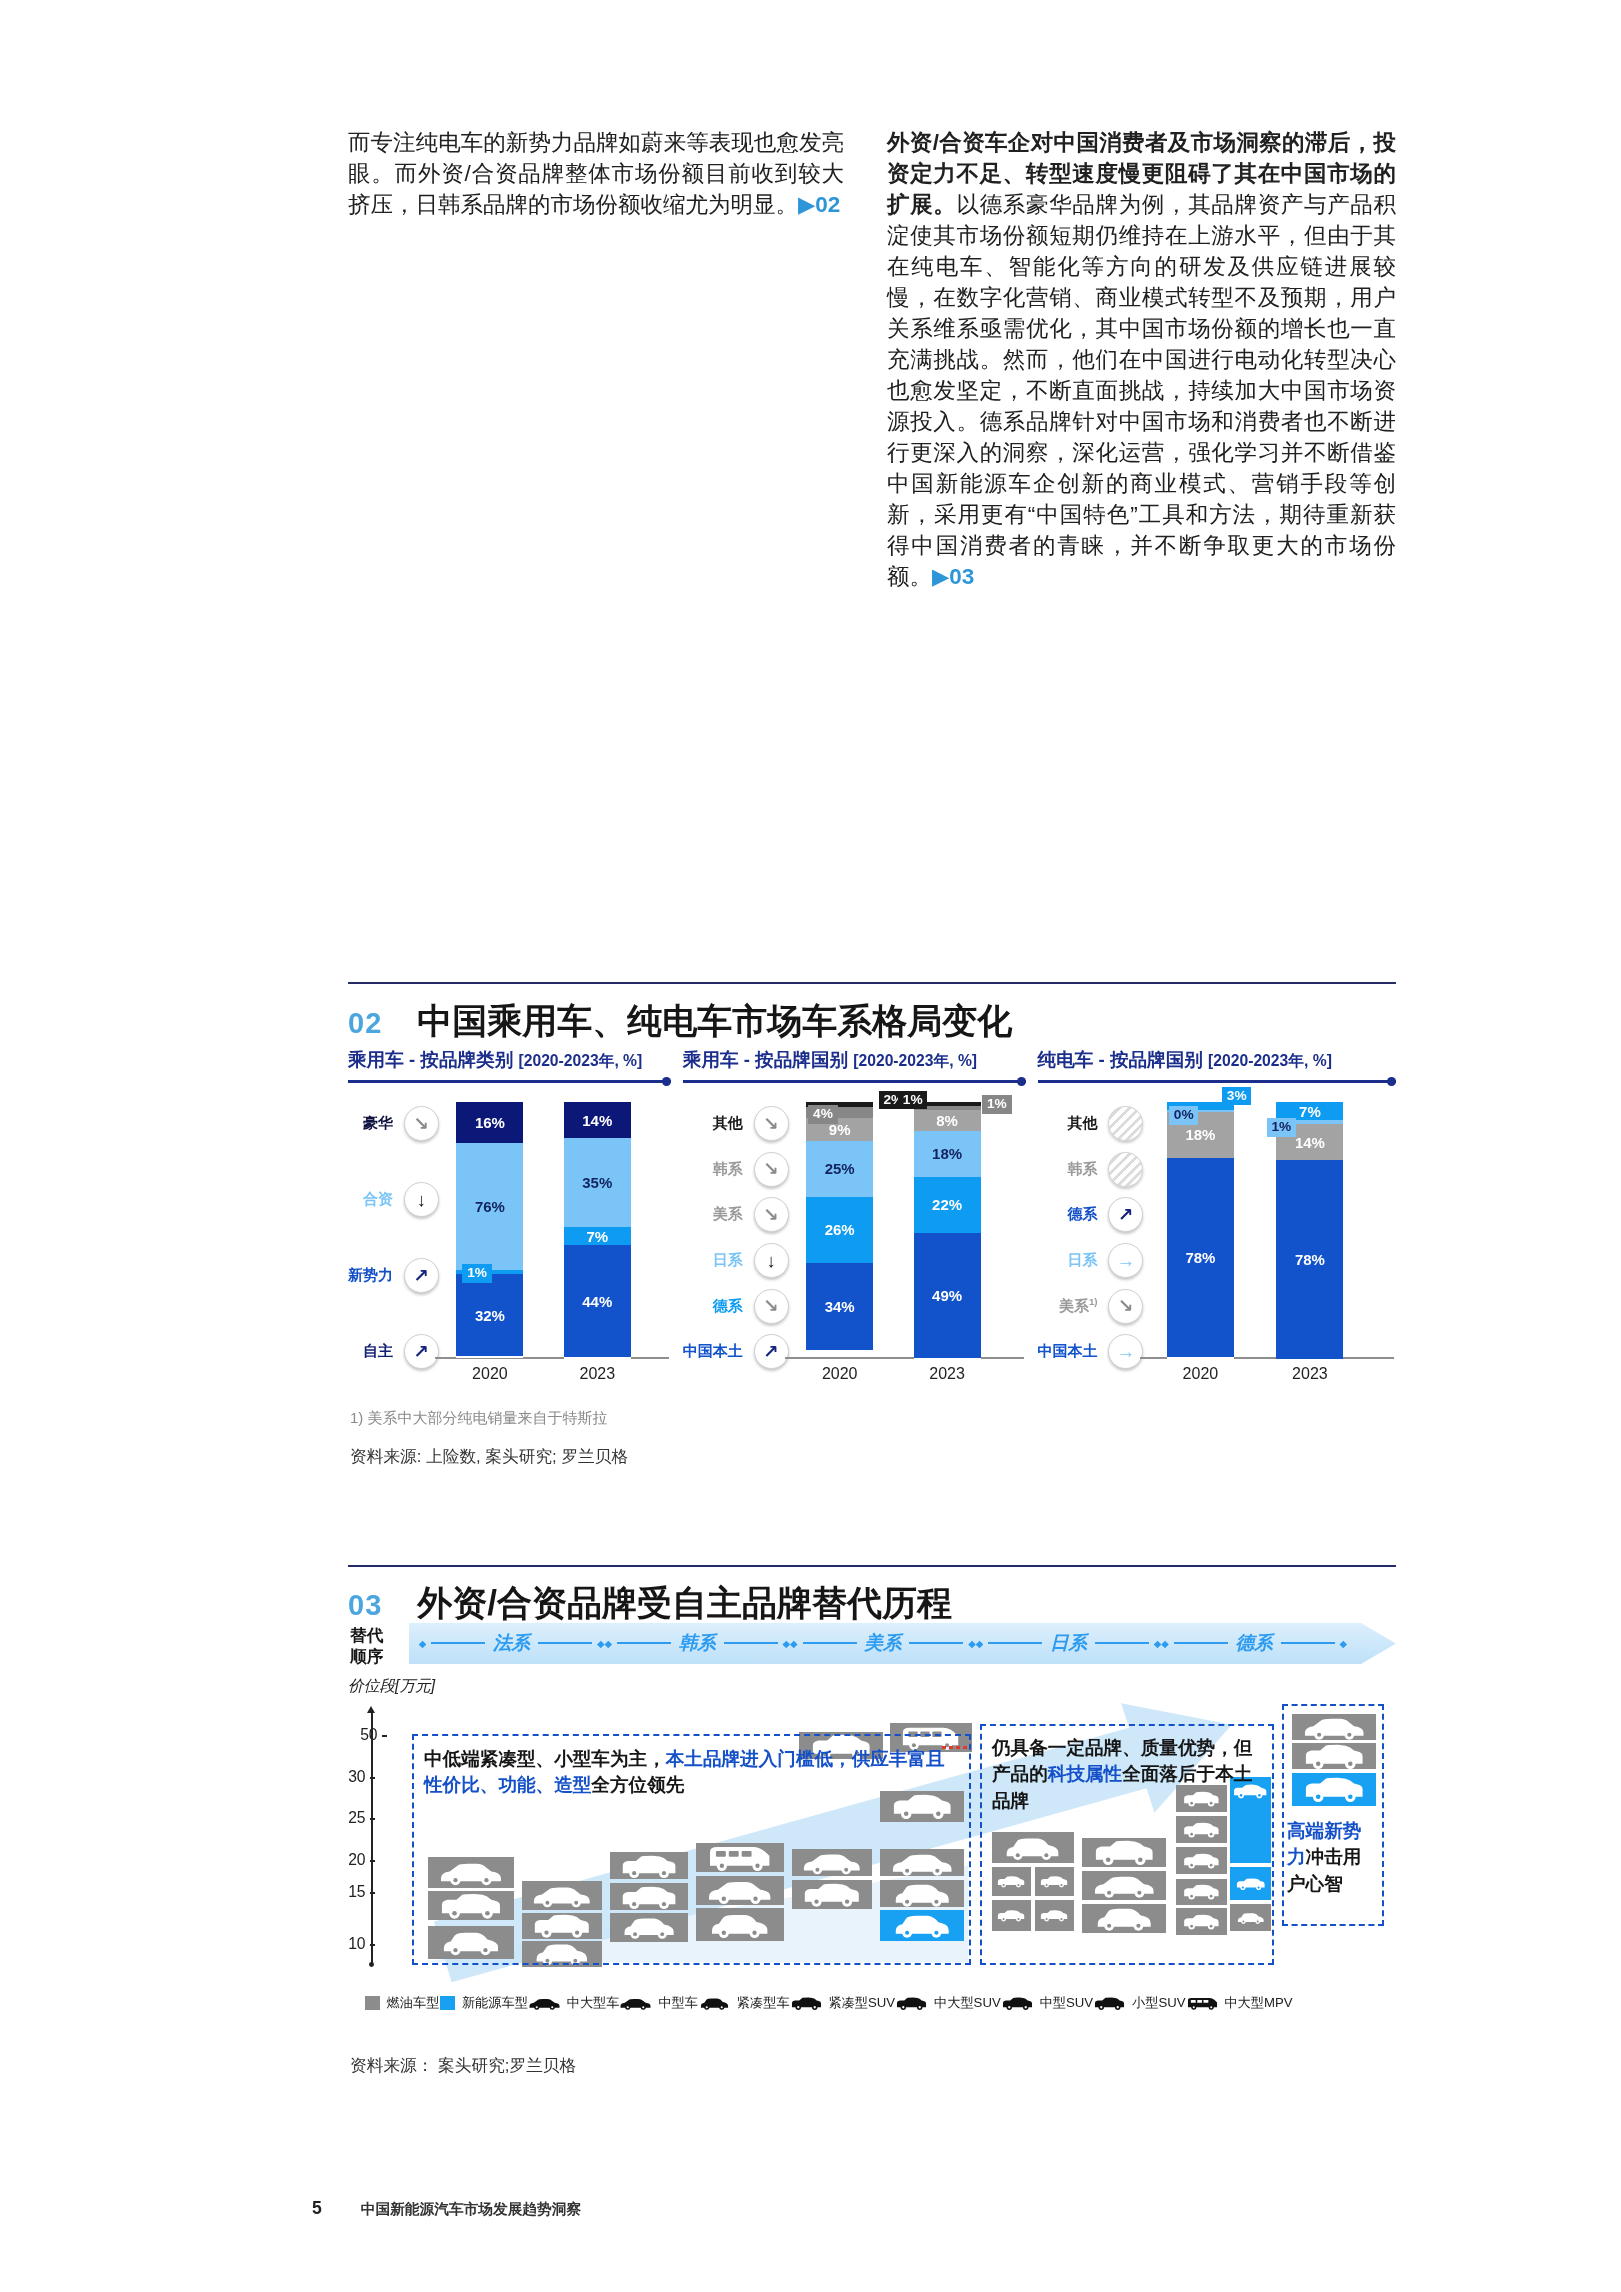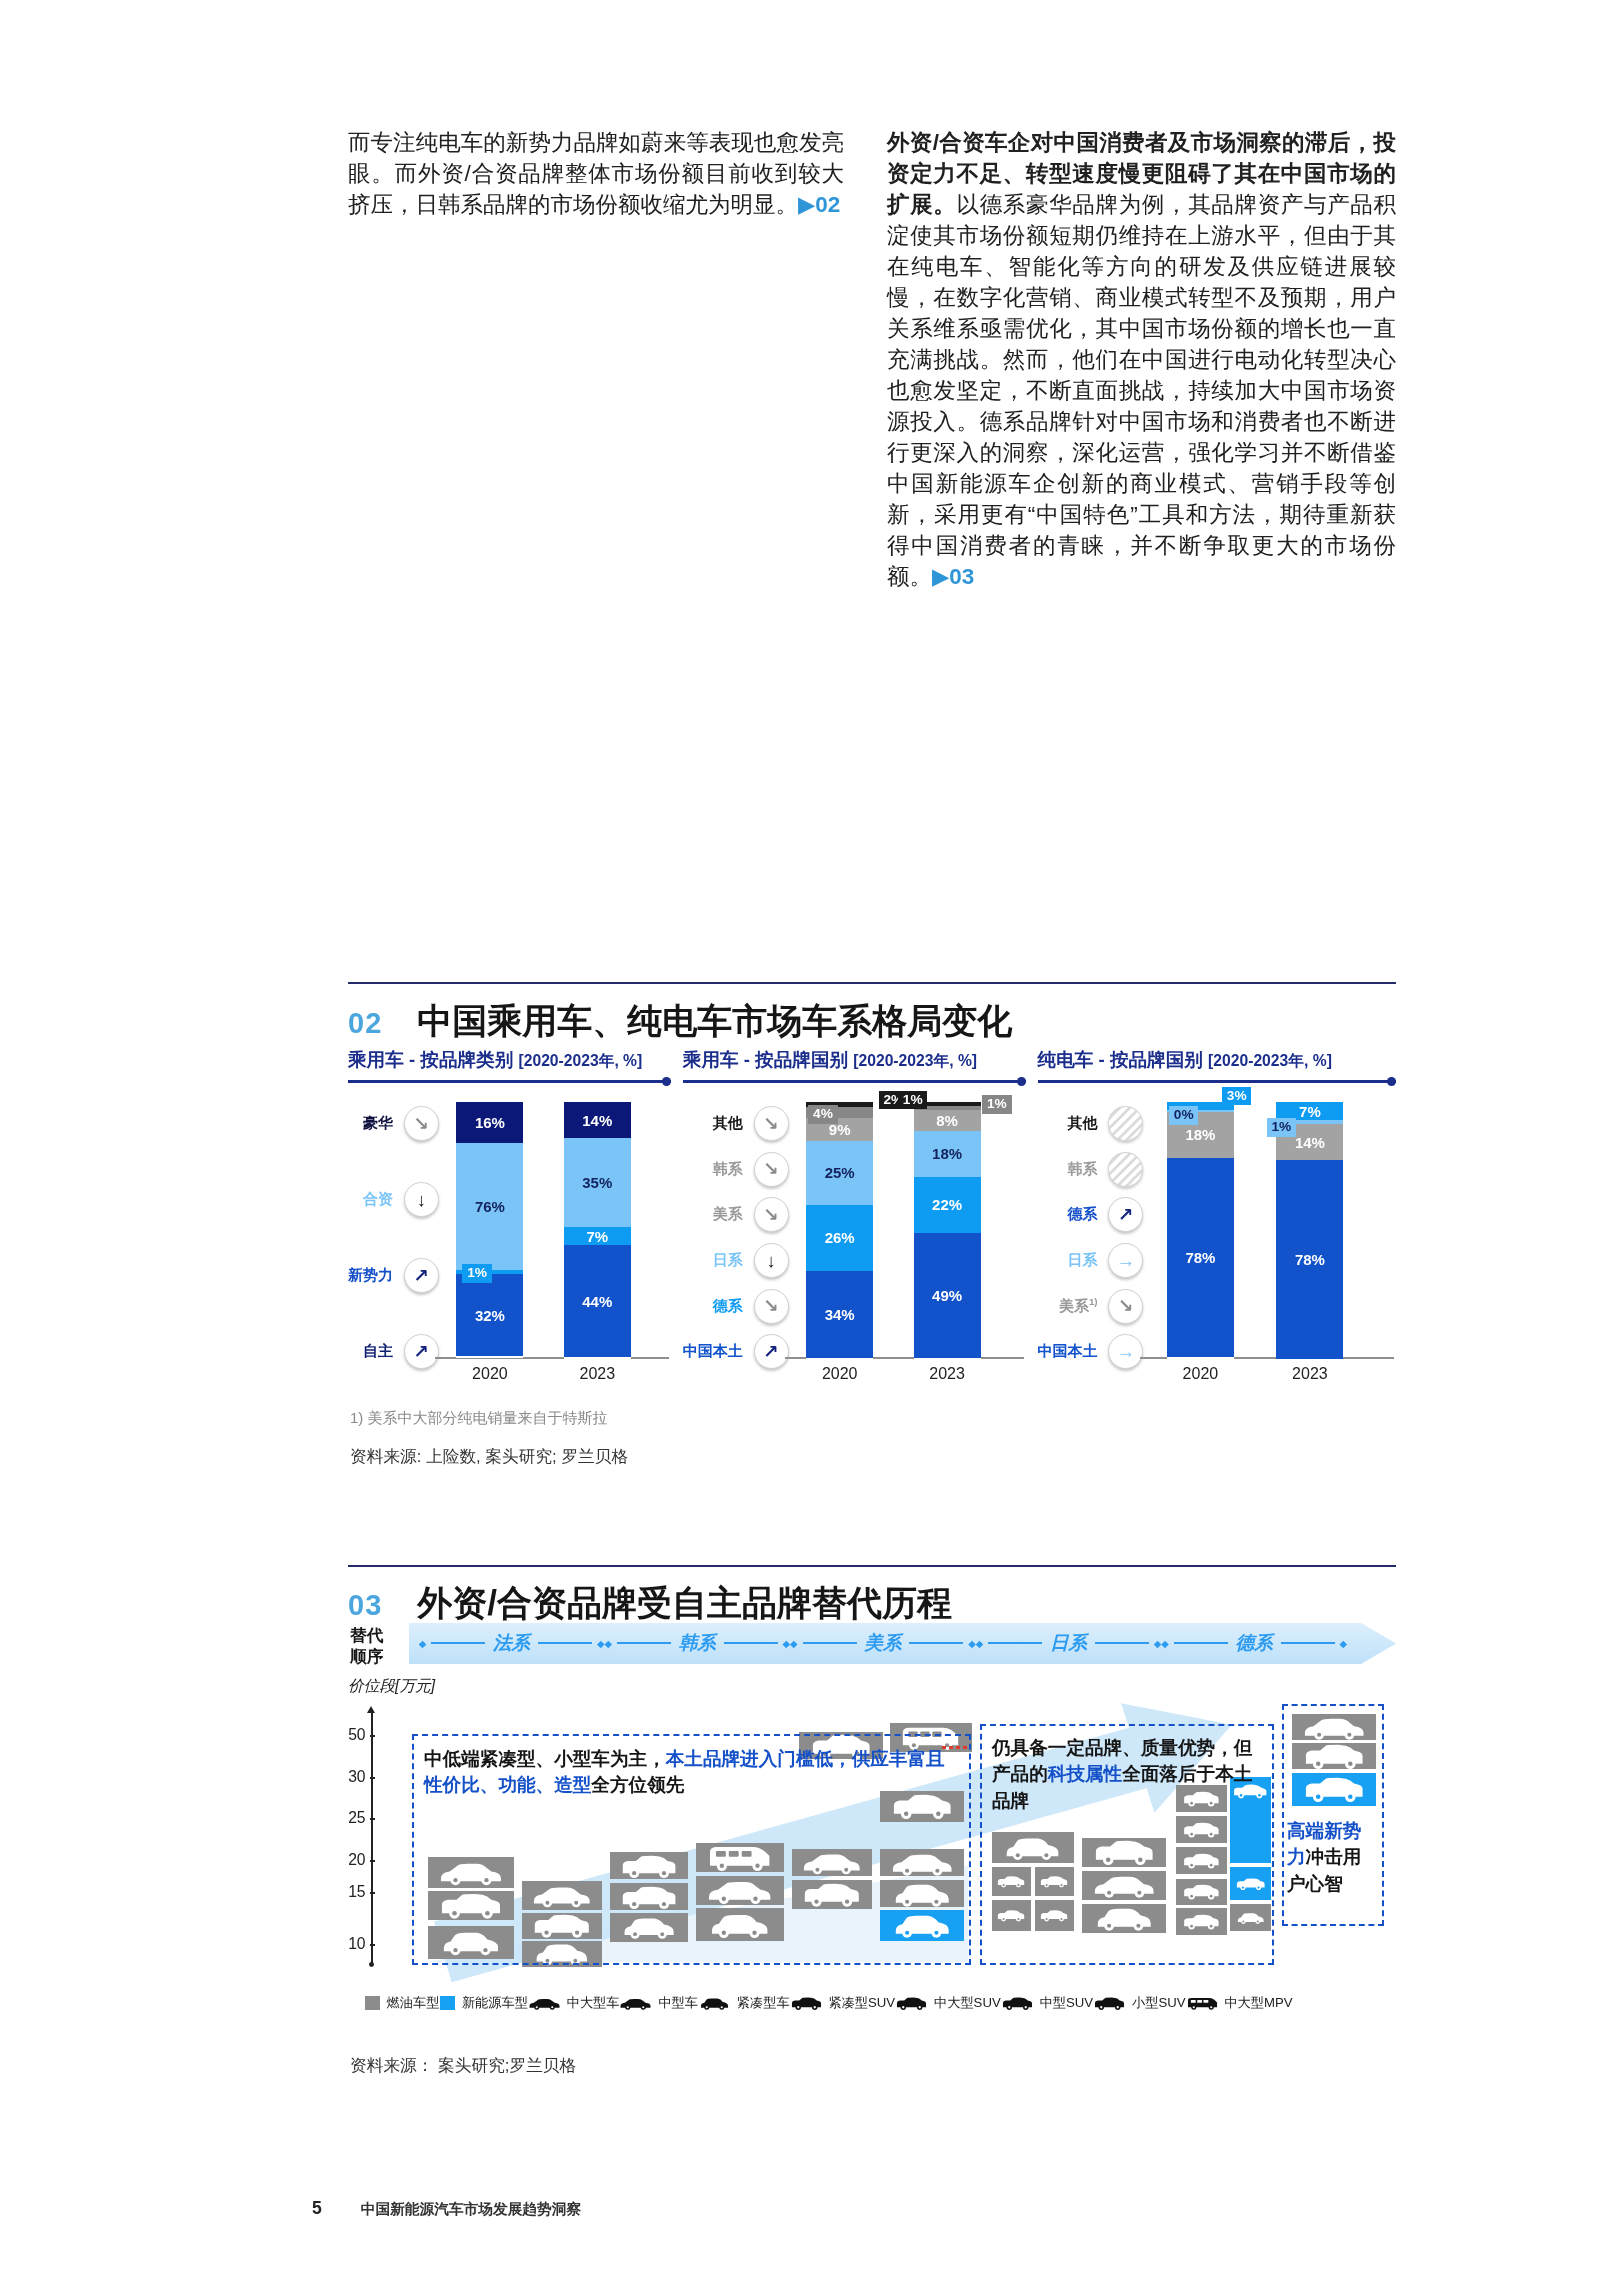--- a/index.html
+++ b/index.html
@@ -178,21 +178,21 @@
             </div>
           </div>
           <div class="c-plot">
             <div class="axis"></div>
             <div class="bar" style="left: 17.6px;">
               <div class="seg" style="height: 5.1px; background: rgb(26, 26, 26);"></div>
               <div class="chip" style="background: rgb(26, 26, 26); color: rgb(255, 255, 255); top: -11.8px; right: -35px;">2%</div>
               <div class="seg" style="height: 10.2px; background: rgb(135, 135, 135);"></div>
               <div class="chip" style="background: rgb(135, 135, 135); color: rgb(255, 255, 255); top: 3.1px; left: 2px;">4%</div>
               <div class="seg" style="height: 23px; background: rgb(163, 163, 163); color: rgb(255, 255, 255);">9%</div>
-              <div class="seg" style="height: 64px; background: rgb(122, 196, 247); color: rgb(19, 35, 95); text-align: right;">25%</div>
+              <div class="seg" style="height: 56px; background: rgb(122, 196, 247); color: rgb(19, 35, 95); text-align: right;">25%</div>
               <div class="seg" style="height: 66px; background: rgb(14, 155, 242); color: rgb(255, 255, 255);">26%</div>
               <div class="seg" style="height: 87px; background: rgb(18, 83, 203); color: rgb(255, 255, 255);">34%</div>
             </div>
             <div class="year" style="left: 17.6px;">2020</div>
             <div class="bar" style="left: 125px;">
               <div class="seg" style="height: 3.9px; background: rgb(26, 26, 26);"></div>
               <div class="chip" style="background: rgb(26, 26, 26); color: rgb(255, 255, 255); top: -11.8px; left: -15.7px;">1%</div>
               <div class="seg" style="height: 3.9px; background: rgb(135, 135, 135);"></div>
               <div class="chip" style="background: rgb(135, 135, 135); color: rgb(255, 255, 255); top: -7.3px; right: -31px;">1%</div>
               <div class="seg" style="height: 20.4px; background: rgb(163, 163, 163); color: rgb(255, 255, 255);">8%</div>
@@ -306,21 +306,21 @@
           <span class="tl-dia">◆</span>
           <span class="tl-line"></span>
           <span class="tl-name">德系</span>
           <span class="tl-line"></span>
           <span class="tl-dia">◆</span>
         </div>
       </div>
     <div class="ax-cap">价位段[万元]</div>
     <div class="yaxis"></div>
     <div id="ticks">
-        <div class="tick" style="top: 107px; left: 0px; text-align: right;"><span>50</span><i></i></div>
+        <div class="tick" style="top: 107px; left: 12px; text-align: right;"><span>50</span><i></i></div>
         <div class="tick" style="top: 149px; left: 0px;"><span>30</span><i></i></div>
         <div class="tick" style="top: 190px; left: 0px;"><span>25</span><i></i></div>
         <div class="tick" style="top: 232px; left: 0px;"><span>20</span><i></i></div>
         <div class="tick" style="top: 264px; left: 0px;"><span>15</span><i></i></div>
         <div class="tick" style="top: 316px; left: 0px;"><span>10</span><i></i></div>
       </div>
     <div id="tiles">
         <div class="tile" style="left: 451px; top: 113px; width: 84px; height: 27.4px; background: rgb(140, 140, 140); --fg: #fff; --tb: #8C8C8C;">
           <svg viewBox="0 0 64 30">
             <path class="bd" d="M2 23 L2 14 Q2 10 8 9 L17 9 L23 4 Q24 3 36 3 L44 4 Q49 5 53 9 L57 10 Q62 11 62 15 L62 23 Z"></path>

